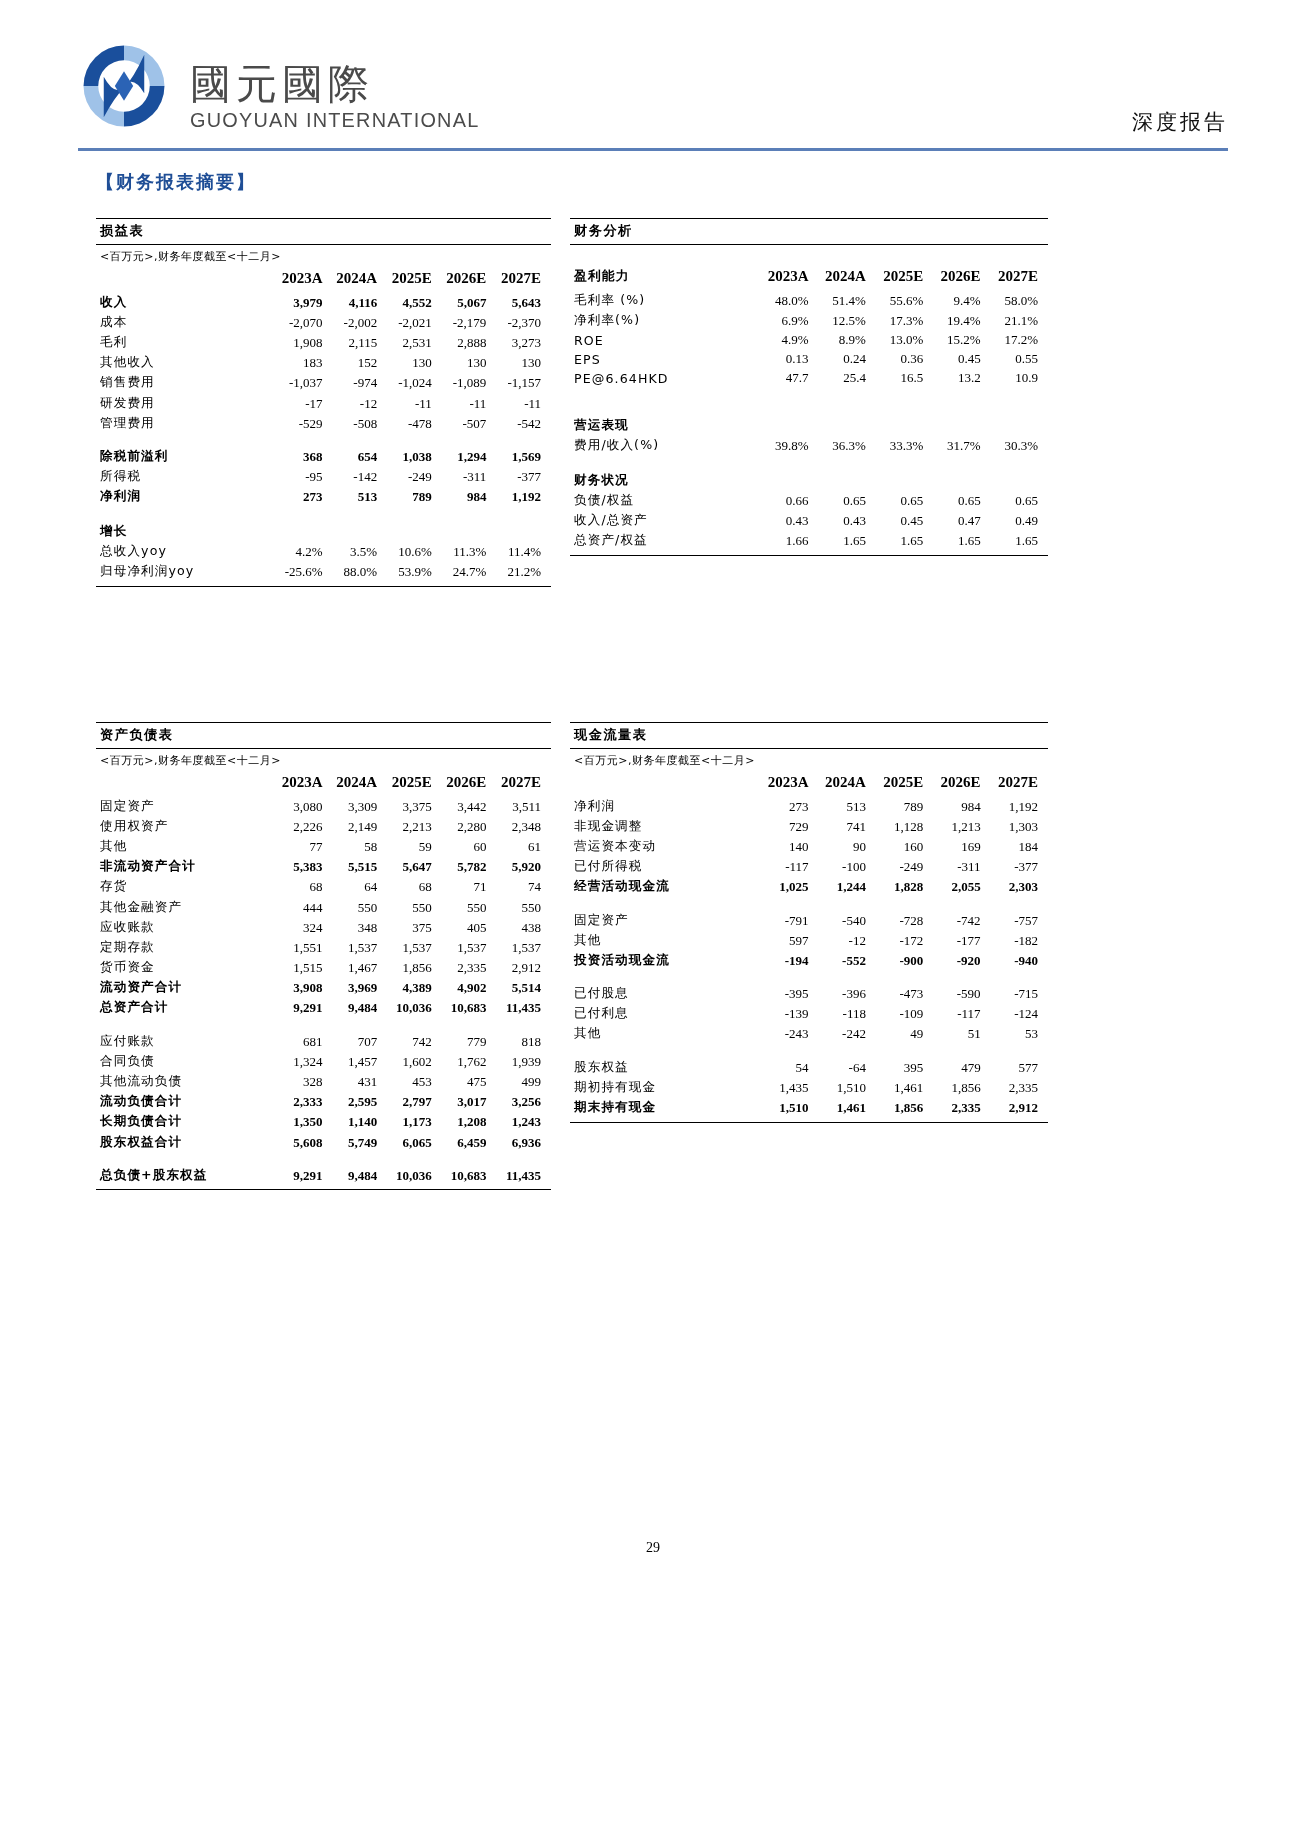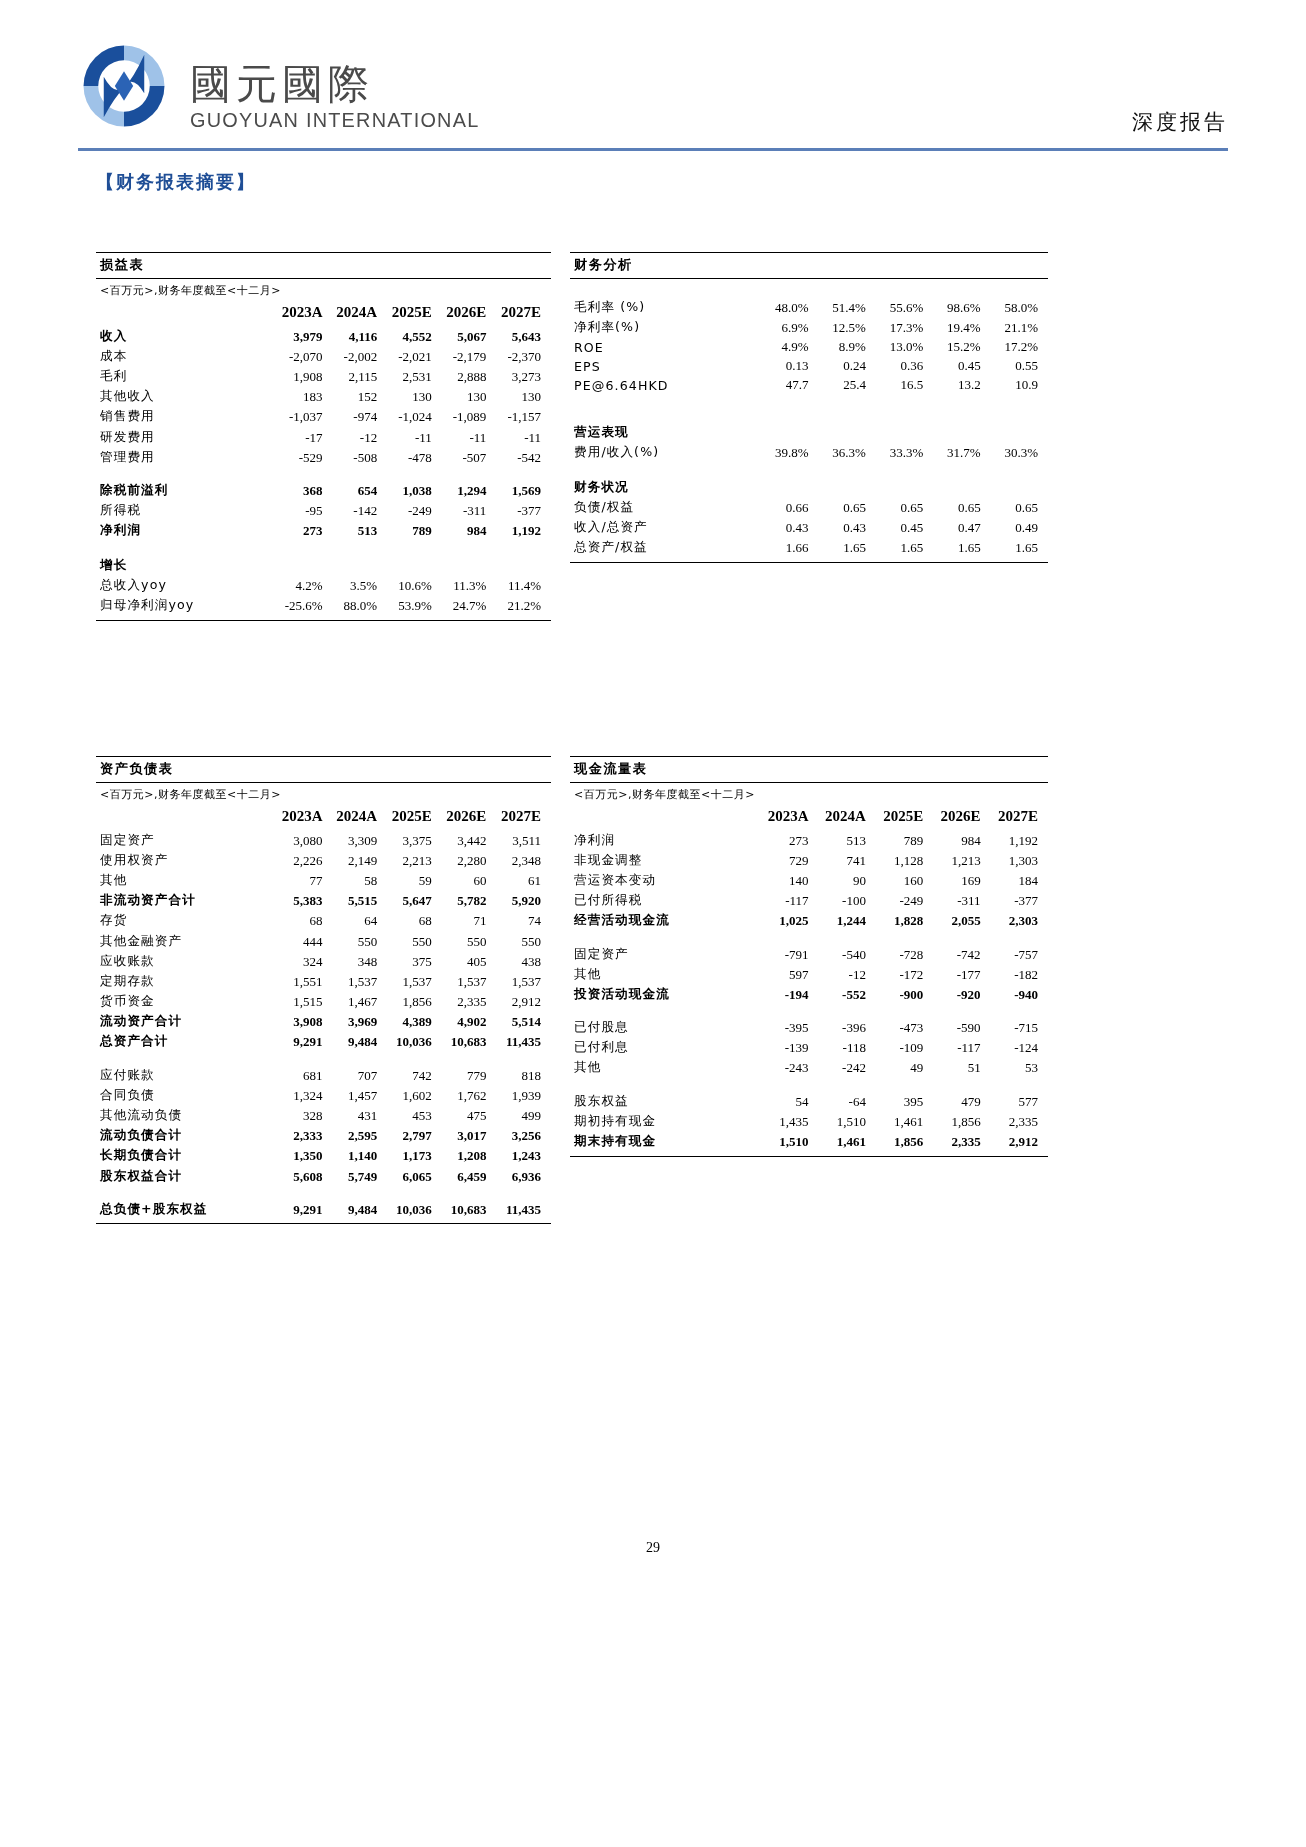--- a/index.html
+++ b/index.html
@@ -108,21 +108,20 @@
   .tbl-block.right { left: 570px; width: 478px; }
 
   .blk-title {
     font-family: "DejaVu Sans", sans-serif;
     font-weight: bold;
     font-size: 13.2px;
     letter-spacing: 1.5px;
     padding: 3px 0 4px 4px;
     border-top: 1.6px solid #000;
     border-bottom: 1.1px solid #000;
-    margin-top: 34px;
   }
   .blk-unit {
     font-family: "DejaVu Sans", sans-serif;
     font-size: 11px;
     letter-spacing: 0.5px;
     padding: 4px 0 0 4px;
   }
   table.fin {
     width: 100%;
     border-collapse: collapse;
@@ -358,26 +357,34 @@
     <table class="fin">
       <colgroup>
           <col class="col-lbl">
           <col class="col-num">
           <col class="col-num">
           <col class="col-num">
           <col class="col-num">
           <col class="col-num">
         </colgroup>
       <tbody>
+          <tr class="hdr">
+            <td class="lbl">盈利能力</td>
+            <td class="num">2023A</td>
+            <td class="num">2024A</td>
+            <td class="num">2025E</td>
+            <td class="num">2026E</td>
+            <td class="num">2027E</td>
+          </tr>
           <tr>
             <td class="lbl">毛利率 (%)</td>
             <td class="num">48.0%</td>
             <td class="num">51.4%</td>
             <td class="num">55.6%</td>
-            <td class="num">98.6%</td>
+            <td class="num">9.4%</td>
             <td class="num">58.0%</td>
           </tr>
           <tr>
             <td class="lbl">净利率(%)</td>
             <td class="num">6.9%</td>
             <td class="num">12.5%</td>
             <td class="num">17.3%</td>
             <td class="num">19.4%</td>
             <td class="num">21.1%</td>
           </tr>

